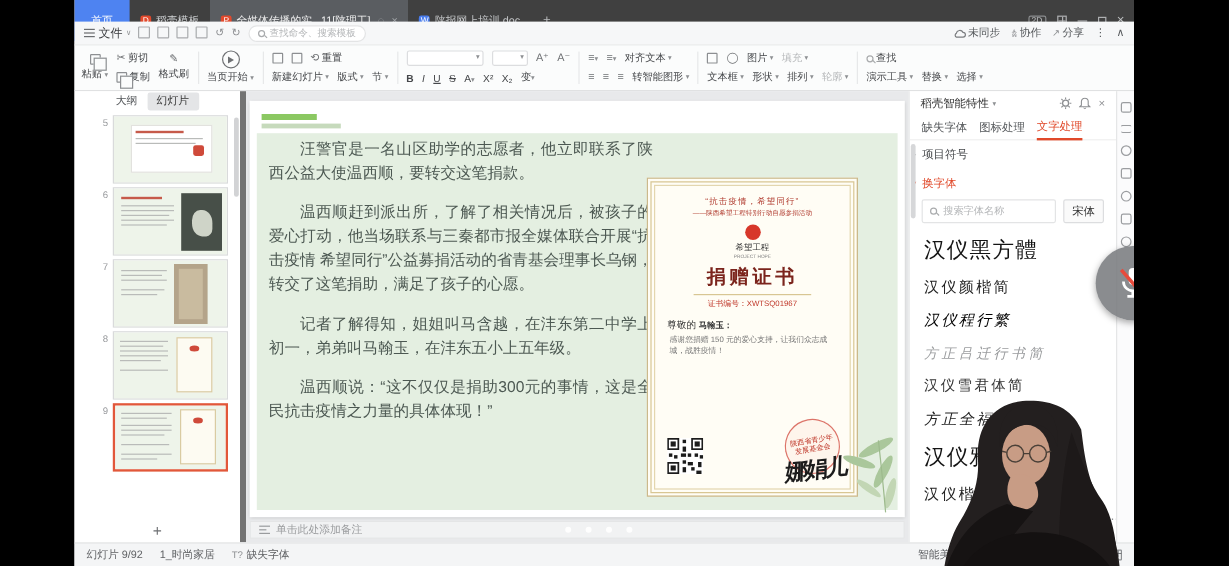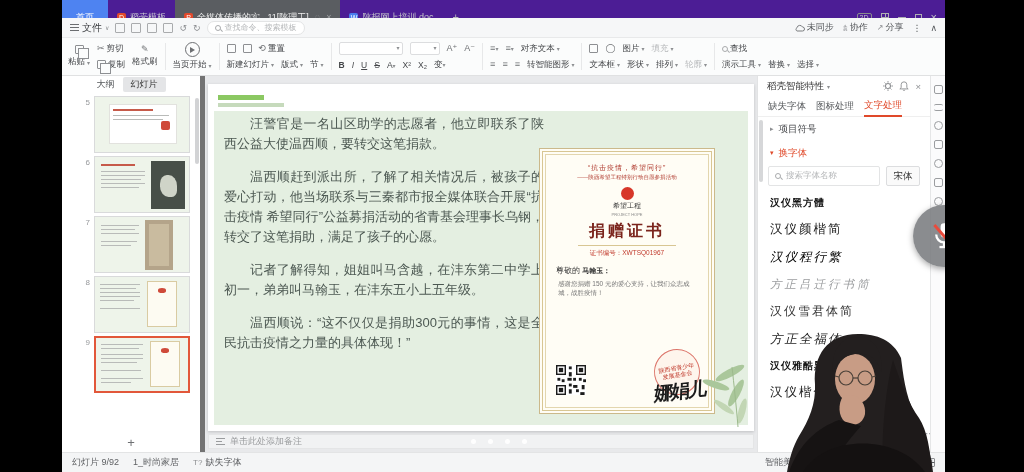--- a/index.html
+++ b/index.html
@@ -1,21 +1,21 @@
 <!DOCTYPE html>
 <html><head>
 <meta charset="utf-8">
 <style>
   html,body{margin:0;padding:0;background:#000;}
   *{box-sizing:border-box;font-family:"Liberation Sans","DejaVu Sans",sans-serif;}
   .stage{position:relative;width:1024px;height:472px;background:#000;overflow:hidden;}
   .win{position:absolute;left:62px;top:0;width:883px;height:472px;background:#f5f6f7;overflow:hidden;}
 
   
-  .tabbar{position:absolute;left:0;top:0;right:0;height:34px;background:#4c1d95;display:flex;align-items:stretch;font-size:9px;color:#c7c9cb;}
+  .tabbar{position:absolute;left:0;top:0;right:0;height:34px;background:#404040;display:flex;align-items:stretch;font-size:9px;color:#c7c9cb;}
   .tab-home{background:#4e83f1;color:#fff;display:flex;align-items:center;justify-content:center;width:46px;}
   .tab{display:flex;align-items:center;gap:4px;padding:0 9px;white-space:nowrap;}
   .tab.docer{color:#d0d2d4;}
   .tab.activeTab{background:#5a5d61;color:#f1f1f1;}
   .tab .ticon{width:9px;height:9px;border-radius:2px;display:inline-flex;align-items:center;justify-content:center;font-size:7px;color:#fff;line-height:1;}
   .ticon.red{background:#e2492c;}
   .ticon.blue{background:#4a7ded;}
   .tab .tclose{color:#9fa2a5;font-size:9px;margin-left:2px;}
   .tab-plus{display:flex;align-items:center;padding:0 10px;color:#b9bbbd;font-size:11px;}
   .winctl{margin-left:auto;display:flex;align-items:center;gap:9px;padding-right:8px;color:#aeb0b2;}
@@ -127,30 +127,30 @@
   .ndots{position:absolute;left:262px;display:flex;gap:12px;}
   .ndots span{width:5px;height:5px;border-radius:50%;background:rgba(255,255,255,.92);}
 
   
   .rpanel{position:absolute;left:695px;top:76px;width:173px;bottom:20px;background:#fff;border-left:1px solid #e2e3e4;}
   .rhead{height:20px;display:flex;align-items:center;gap:3px;padding:0 9px;font-size:9.5px;color:#333;}
   .rhead .hic{margin-left:auto;display:flex;gap:6px;align-items:center;color:#8d8f92;}
   .rtabs{height:21px;display:flex;align-items:center;gap:10px;padding:0 10px;font-size:9.5px;color:#55585b;border-bottom:1px solid #efefef;}
   .rtab{padding:3px 0;white-space:nowrap;}
   .rtab.active{color:#e0492a;border-bottom:2px solid #e0492a;}
-  .rsect{display:flex;align-items:center;gap:5px;height:24px;padding:0 12px;font-size:9.5px;color:#45474a;}
+  .rsect{display:flex;align-items:center;gap:5px;height:24px;padding:0 2px;font-size:9.5px;color:#45474a;}
   .rsect .c1{color:#8d8f92;font-size:7px;}
   .rsect.redrow{color:#e0492a;}
   .rsect.redrow .c1{color:#e0492a;}
   .rsearch{display:flex;gap:6px;margin:1px 10px 6px;}
   .rsin{flex:1;height:20px;border:1px solid #e3e4e5;border-radius:2px;display:flex;align-items:center;gap:5px;padding:0 6px;font-size:8.5px;color:#b4b6b8;}
   .rchip{width:34px;height:20px;border:1px solid #dcdddf;border-radius:2px;background:#fafafa;display:flex;align-items:center;justify-content:center;font-size:9.5px;color:#333;}
   .flist{padding:4px 12px 0;}
   .frow{margin-bottom:11px;white-space:nowrap;overflow:hidden;}
-  .f-heavy{font-weight:700;font-size:10px;color:#141414;letter-spacing:1px;}
+  .f-heavy{font-weight:400;font-size:18px;color:#141414;letter-spacing:1px;}
   .f-kai{font-family:"Liberation Serif","DejaVu Serif",serif;font-size:12.5px;color:#222;letter-spacing:2px;}
   .f-xing{font-family:"Liberation Serif","DejaVu Serif",serif;font-style:italic;font-size:12.5px;color:#000000;letter-spacing:2px;}
   .f-script{font-style:italic;font-size:11.5px;color:#9a9c9e;letter-spacing:3px;}
   .f-xue{font-family:"Liberation Serif","DejaVu Serif",serif;font-size:12px;color:#333;letter-spacing:2px;}
   .f-quan{font-family:"Liberation Serif","DejaVu Serif",serif;font-style:italic;font-size:12.5px;color:#222;letter-spacing:2px;}
   .rscroll{position:absolute;left:1px;top:44px;width:4px;height:62px;background:#d6d7d9;border-radius:2px;}
   .more3{position:absolute;left:860px;top:428px;color:#8d8f92;font-size:10px;letter-spacing:1px;}
 
   
   .strip{position:absolute;left:868px;top:76px;width:15px;bottom:20px;background:#fbfbfc;border-left:1px solid #e5e6e7;display:flex;flex-direction:column;align-items:center;padding-top:9px;gap:10px;color:#8d8f92;font-size:8px;}

